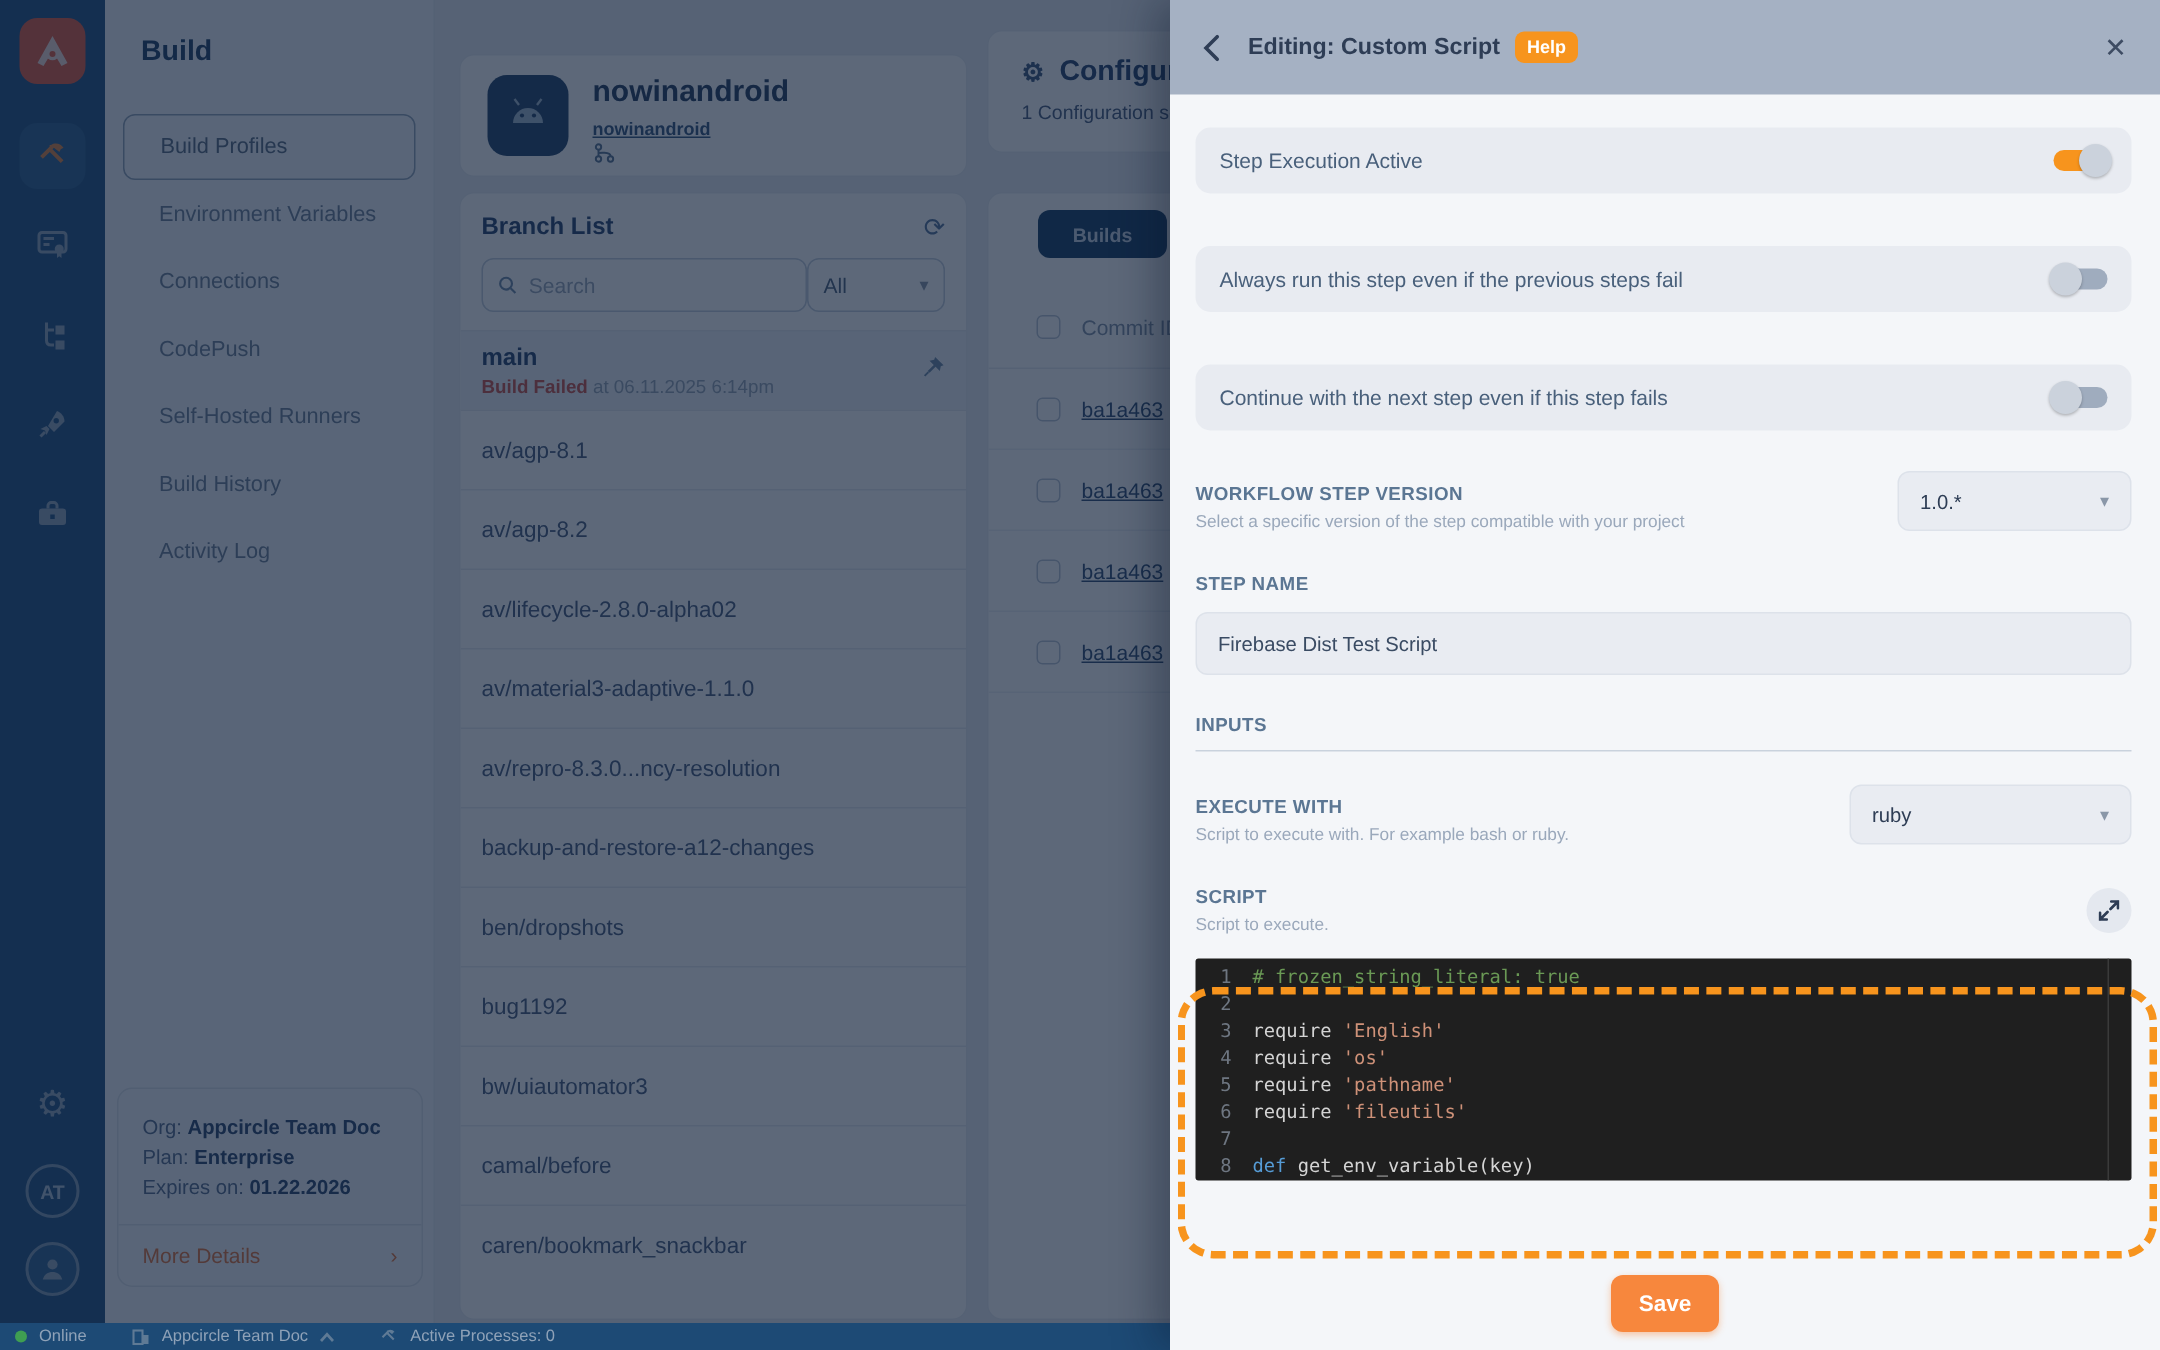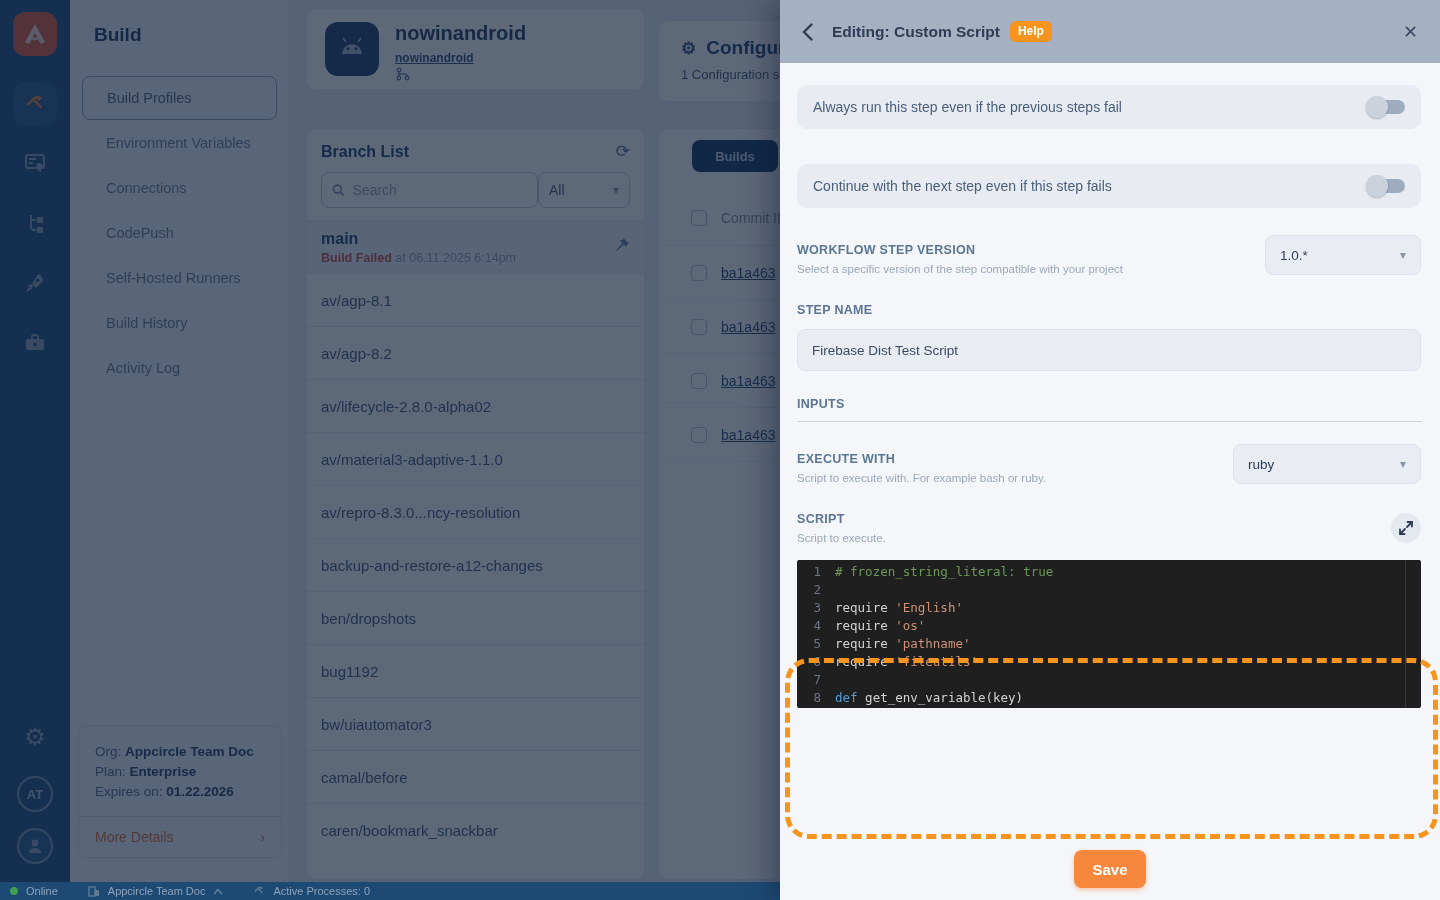--- a/index.html
+++ b/index.html
@@ -22,21 +22,21 @@
   .nav-item { height:44px; display:flex; align-items:center; padding-left:24px; font-size:14.5px; color:#6B7E96; margin:0 12px 1px 12px; border-radius:8px; cursor:pointer; }
   .nav-item.active { border:1px solid #8FA2B8; color:#54687F; }
   .org-box { position:absolute; left:8px; bottom:24px; width:204px; border:1px solid #D9E0E9; border-radius:10px; background:#F3F6FA; }
   .org-lines { padding:16px 16px 14px 16px; font-size:13.5px; color:#51688A; line-height:20px; }
   .org-lines b { color:#27426B; }
   .org-more { border-top:1px solid #D9E0E9; padding:12px 16px; display:flex; justify-content:space-between; align-items:center; color:#E0703A; font-size:14px; cursor:pointer; }
 
   
   .content { position:absolute; left:290px; top:0; width:1150px; height:882px; z-index:1; }
   .card { background:#FFFFFF; border:1px solid #E6EAF0; border-radius:10px; }
-  .hdr-card { position:absolute; left:16px; top:8px; width:339px; height:82px; }
+  .hdr-card { position:absolute; left:16px; top:36px; width:339px; height:82px; }
   .app-ic { position:absolute; left:18px; top:13px; width:54px; height:54px; background:#1E3F66; border-radius:13px; display:flex; align-items:center; justify-content:center; }
   .hdr-title { position:absolute; left:88px; top:13px; font-size:20px; font-weight:bold; color:#21395C; }
   .hdr-link { position:absolute; left:88px; top:42px; font-size:12px; font-weight:bold; color:#30517A; text-decoration:underline; cursor:pointer; }
   .hdr-fork { position:absolute; left:88px; top:58px; }
   .cfg-card { position:absolute; left:368px; top:20px; width:500px; height:82px; padding:16px 0 0 22px; overflow:hidden; }
   .cfg-title { font-size:19px; font-weight:bold; color:#22406B; display:flex; align-items:center; gap:10px; }
   .cfg-title .g { font-size:17px; color:#3A557B; }
   .cfg-sub { font-size:13px; color:#44597A; margin-top:8px; }
 
   .branch-card { position:absolute; left:16px; top:128px; width:339px; height:752px; overflow:hidden; }
@@ -333,20 +333,26 @@
           <path d="M9.5 1.5 L2 9 L9.5 16.5" fill="none" stroke="#2E3D55" stroke-width="2.4" stroke-linecap="round"></path>
         </svg>
       </span>
       <span class="p-title">Editing: Custom Script</span>
       <span class="p-help">Help</span>
       <span class="p-close">✕</span>
     </div>
 
     <div class="p-body">
       <div class="tgl-row">
+        <span class="tgl-label">Step Execution Active</span>
+        <span class="switch on">
+            <span class="knob"></span>
+          </span>
+      </div>
+      <div class="tgl-row">
         <span class="tgl-label">Always run this step even if the previous steps fail</span>
         <span class="switch">
             <span class="knob"></span>
           </span>
       </div>
       <div class="tgl-row">
         <span class="tgl-label">Continue with the next step even if this step fails</span>
         <span class="switch">
             <span class="knob"></span>
           </span>

